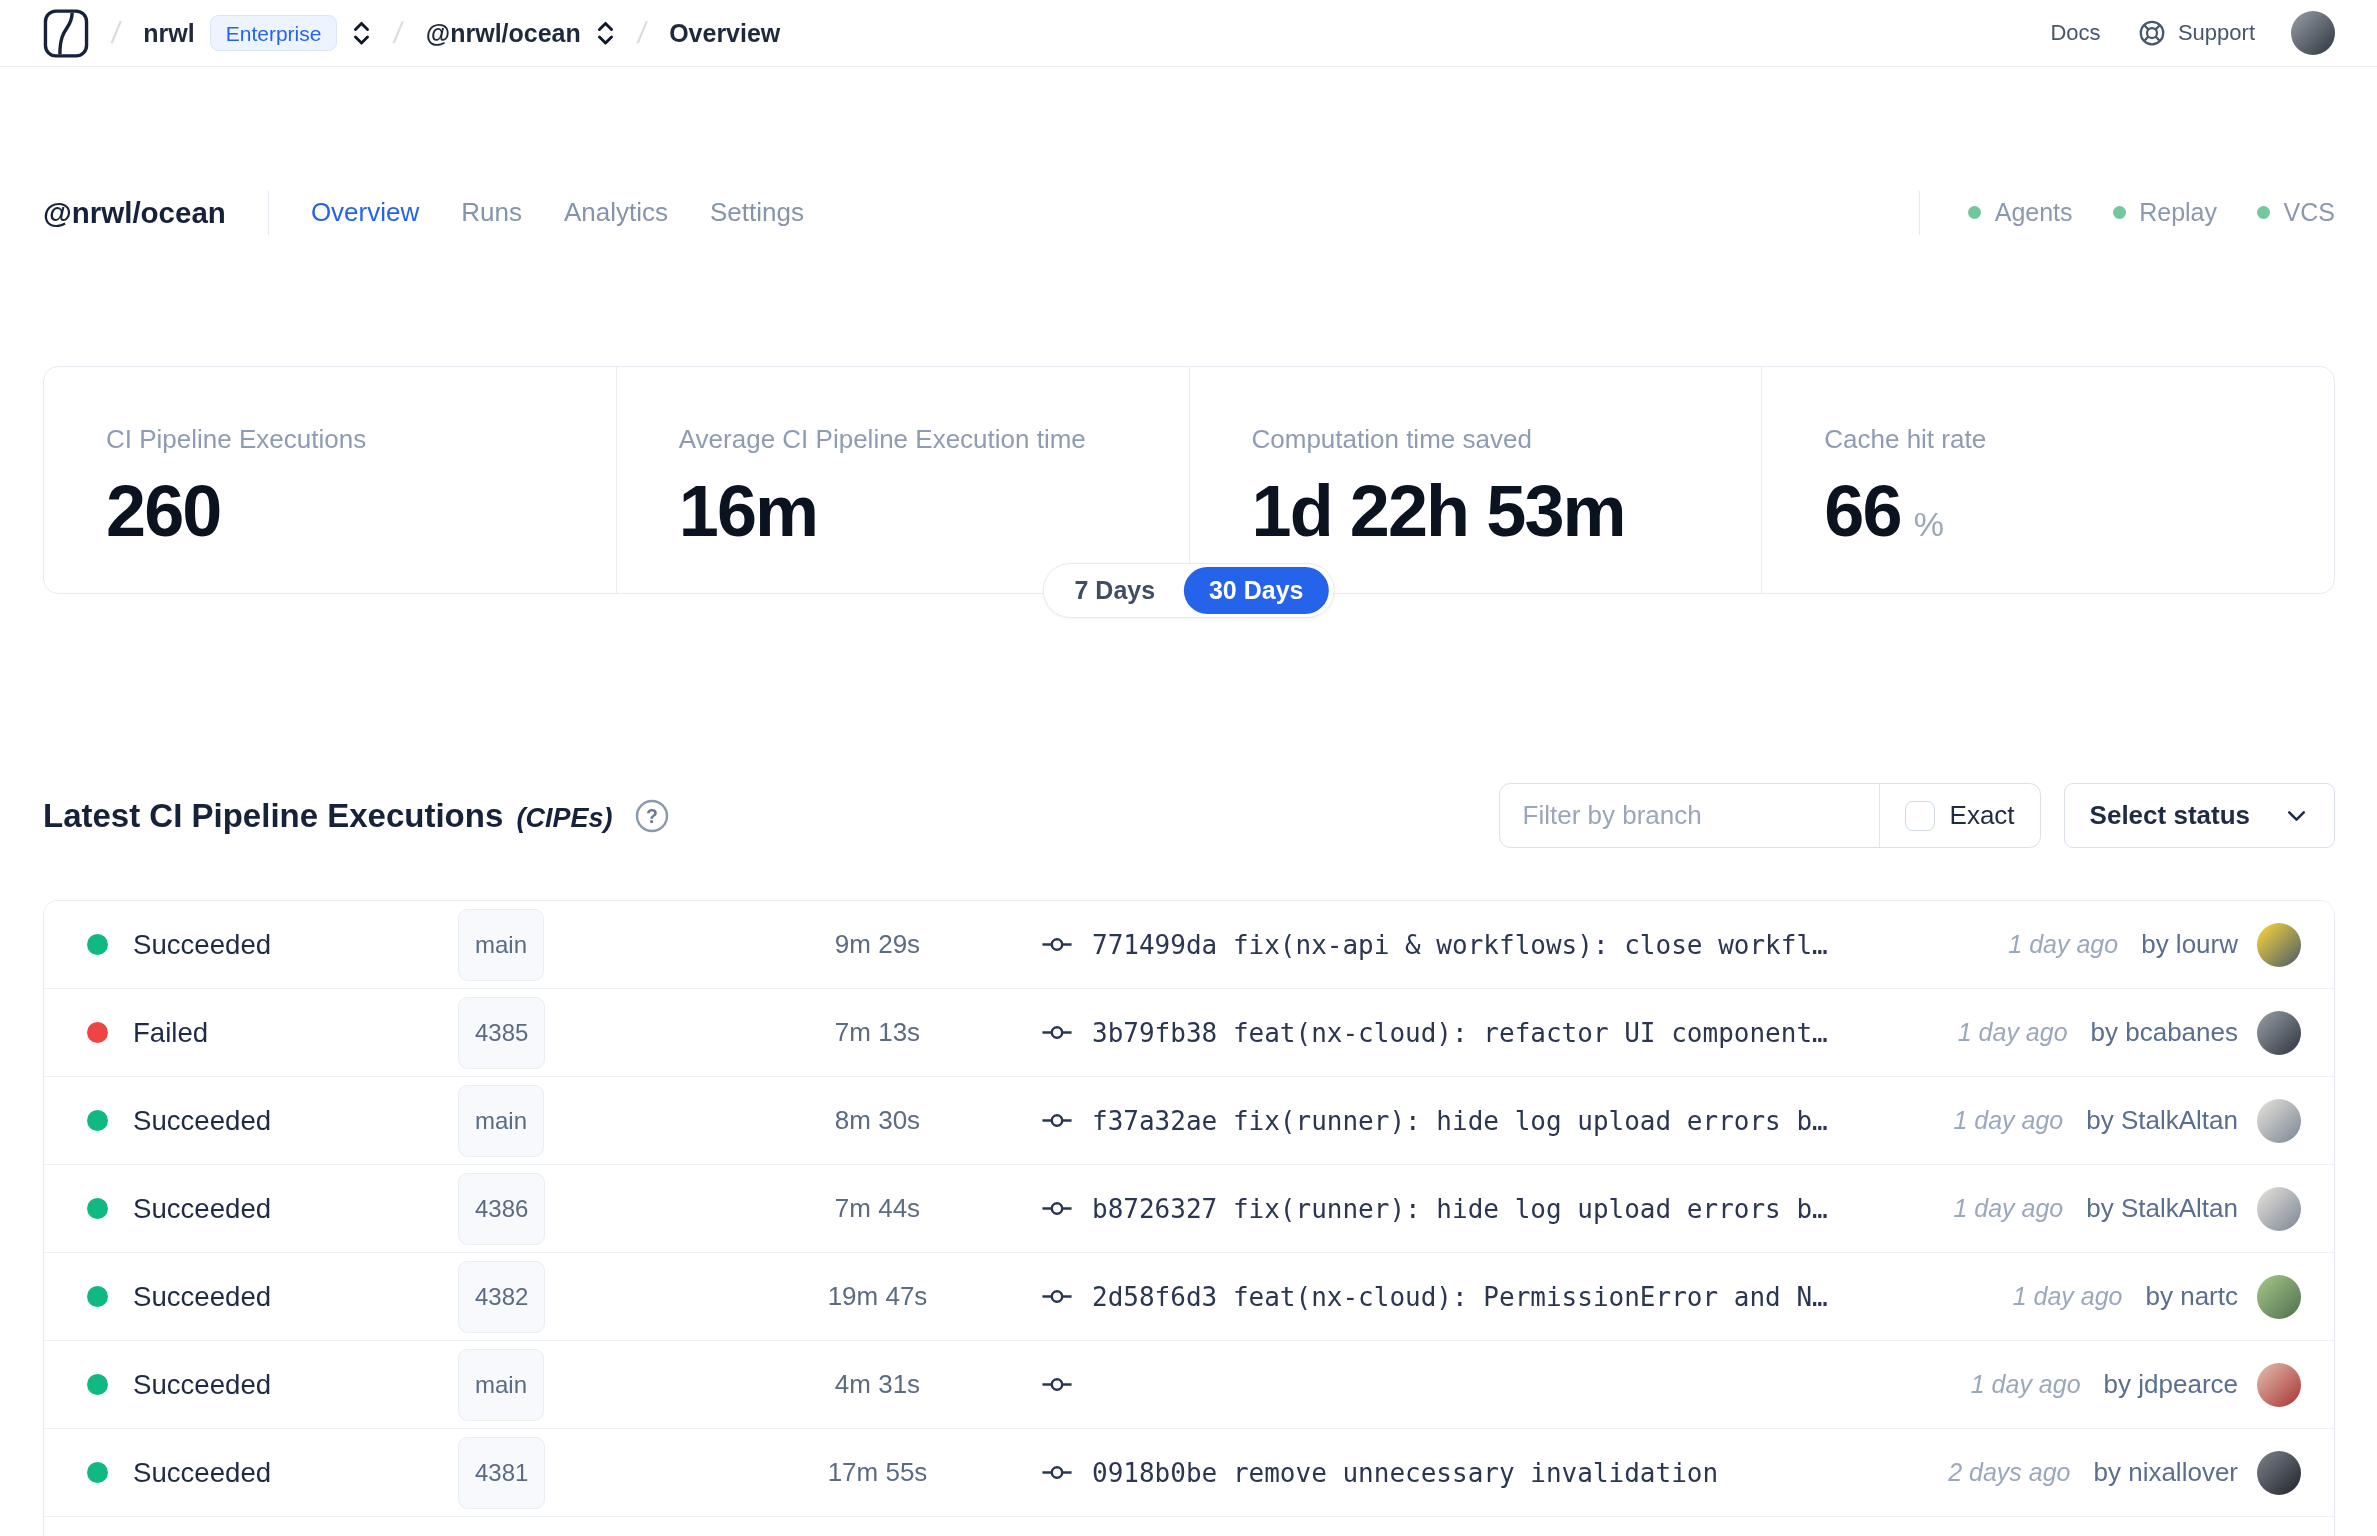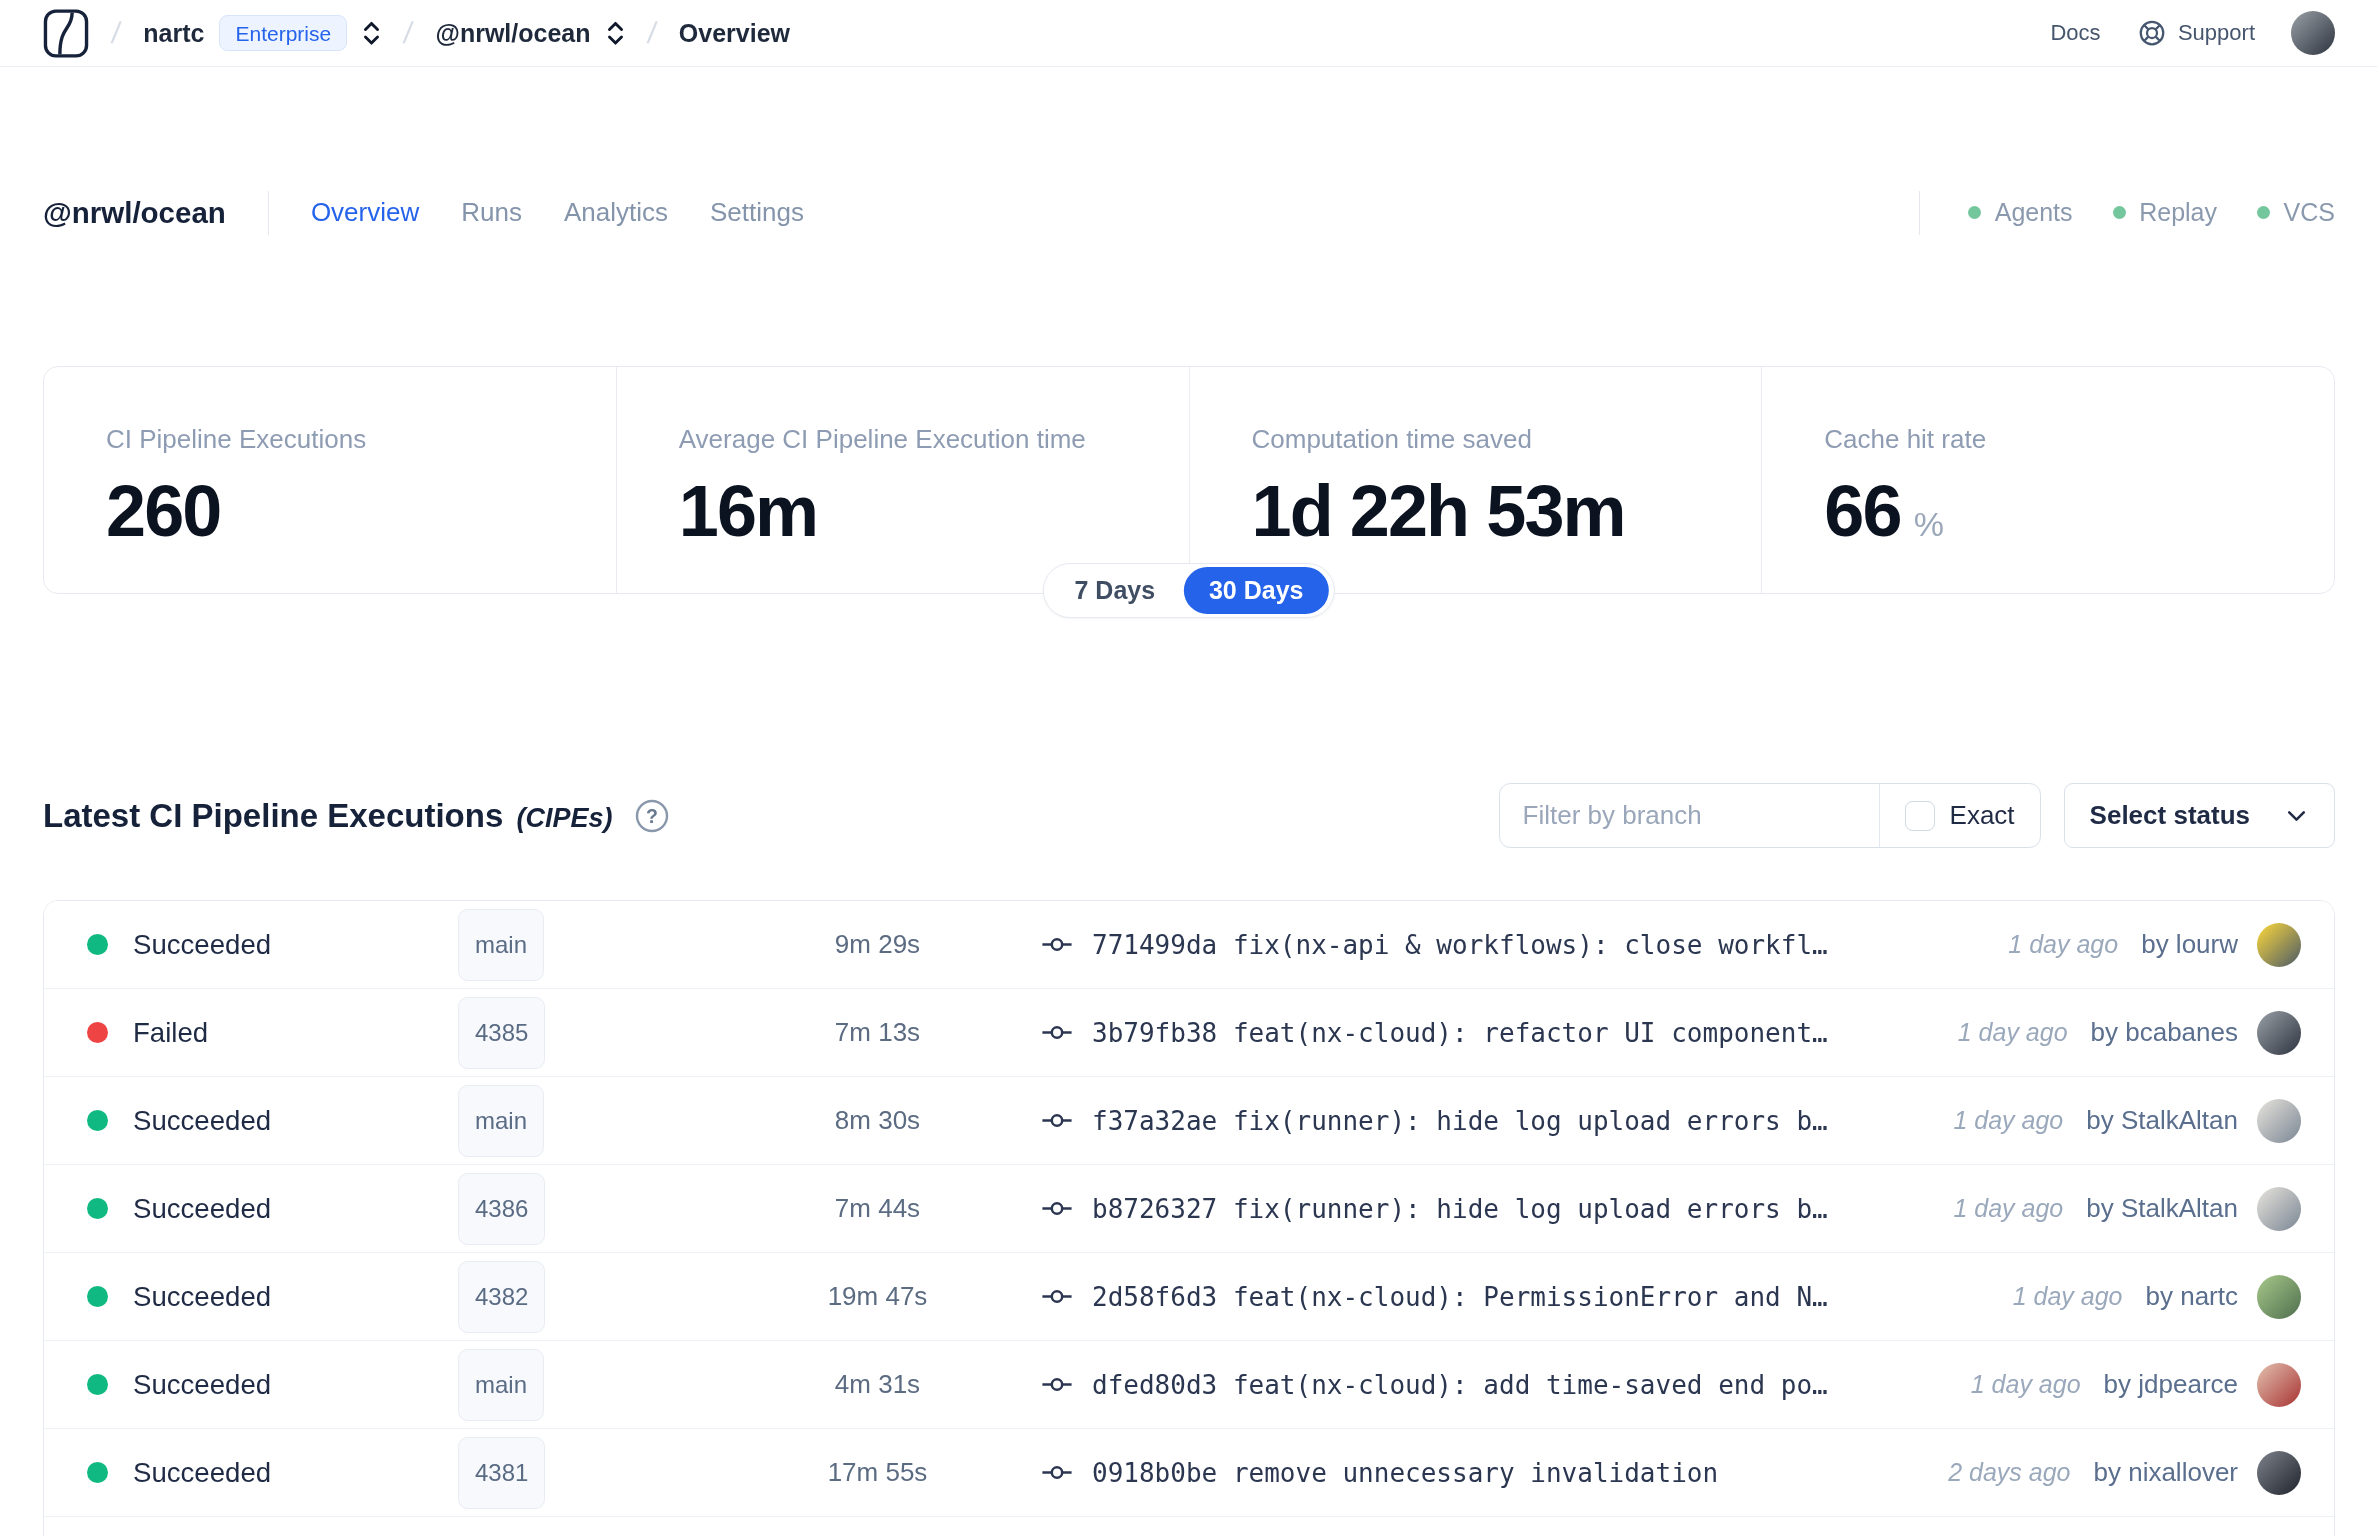--- a/index.html
+++ b/index.html
@@ -101,21 +101,21 @@
   <header class="topnav">
     <div class="nav-left">
       <span class="logo">
         <svg width="46" height="49" viewBox="0 0 48 52" fill="none">
           <rect x="2.2" y="2.2" width="43.6" height="47.6" rx="11" stroke="#16213a" stroke-width="3.6"></rect>
           <path d="M30.5,4 C30.5,22 17.5,18 17.5,48" stroke="#16213a" stroke-width="3.6" fill="none"></path>
         </svg>
       </span>
       <span class="sep">/</span>
       <span class="org-group">
-        <span class="crumb">nartc</span>
+        <span class="crumb">nrwl</span>
         <span class="badge">Enterprise</span>
         <span class="chev">
           <svg width="19" height="28.5" viewBox="0 0 16 26" fill="none" stroke="#0f172a" stroke-width="2.6" stroke-linecap="round" stroke-linejoin="round">
             <polyline points="2.5,9.5 8,4 13.5,9.5"></polyline>
               <polyline points="2.5,16.5 8,22 13.5,16.5"></polyline>
           </svg>
         </span>
       </span>
       <span class="sep">/</span>
       <span class="ws-group">
@@ -349,21 +349,20 @@
       <span class="status">Succeeded</span>
       <span class="branch-col"><span class="branch">main</span></span>
       <span class="duration">4m 31s</span>
       <span class="commit-icon">
         <svg width="32" height="25" viewBox="0 0 28 24" fill="none" stroke="currentColor" stroke-width="2.4">
             <line x1="0" y1="12" x2="8.5" y2="12"></line>
             <circle cx="14" cy="12" r="5"></circle>
             <line x1="19.5" y1="12" x2="28" y2="12"></line>
           </svg>
       </span>
-      <span class="commit"><span class="hash">dfed80d3</span><span>feat(nx-cloud): add time-saved end po…</span></span>
       <span class="meta">
           <span class="time">1 day ago</span>
           <span class="author">by jdpearce</span>
         </span>
       <span class="avatar sm" style="background: linear-gradient(135deg, rgb(227, 194, 176) 0%, rgb(168, 50, 50) 100%);"></span>
     </div>
 
     <div class="row">
       <i class="dot" style="background: rgb(16, 185, 129);"></i>
       <span class="status">Succeeded</span>

